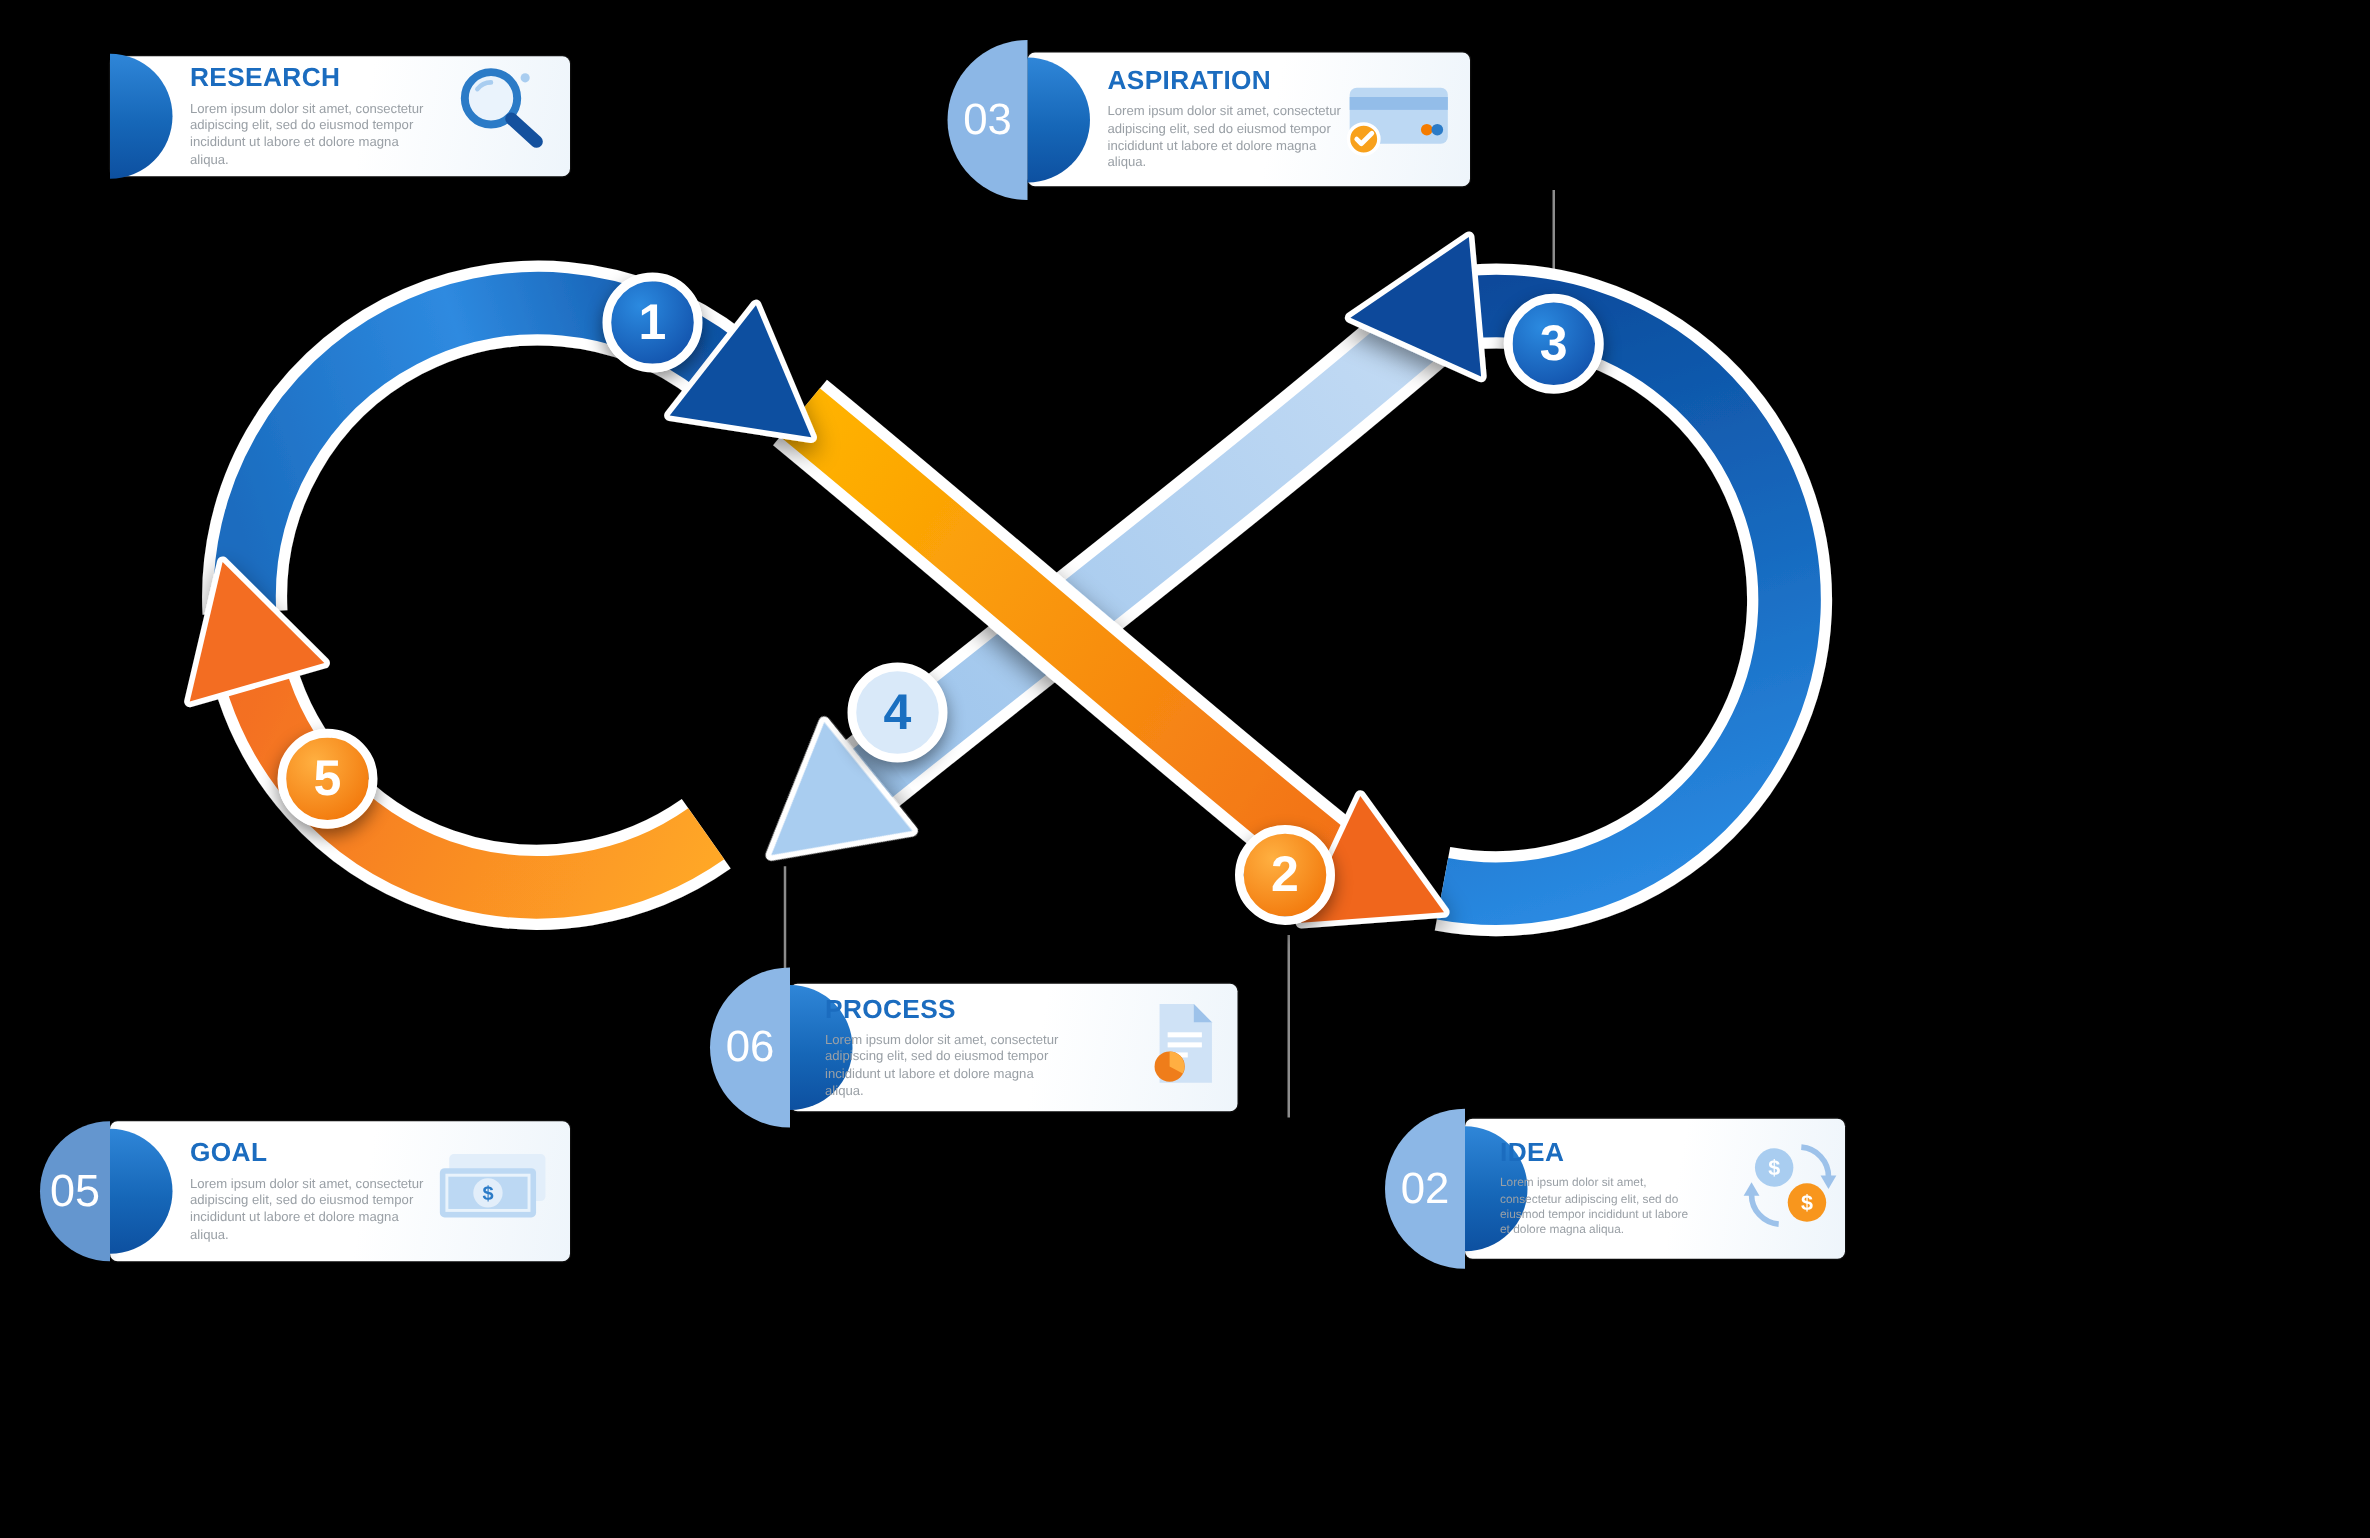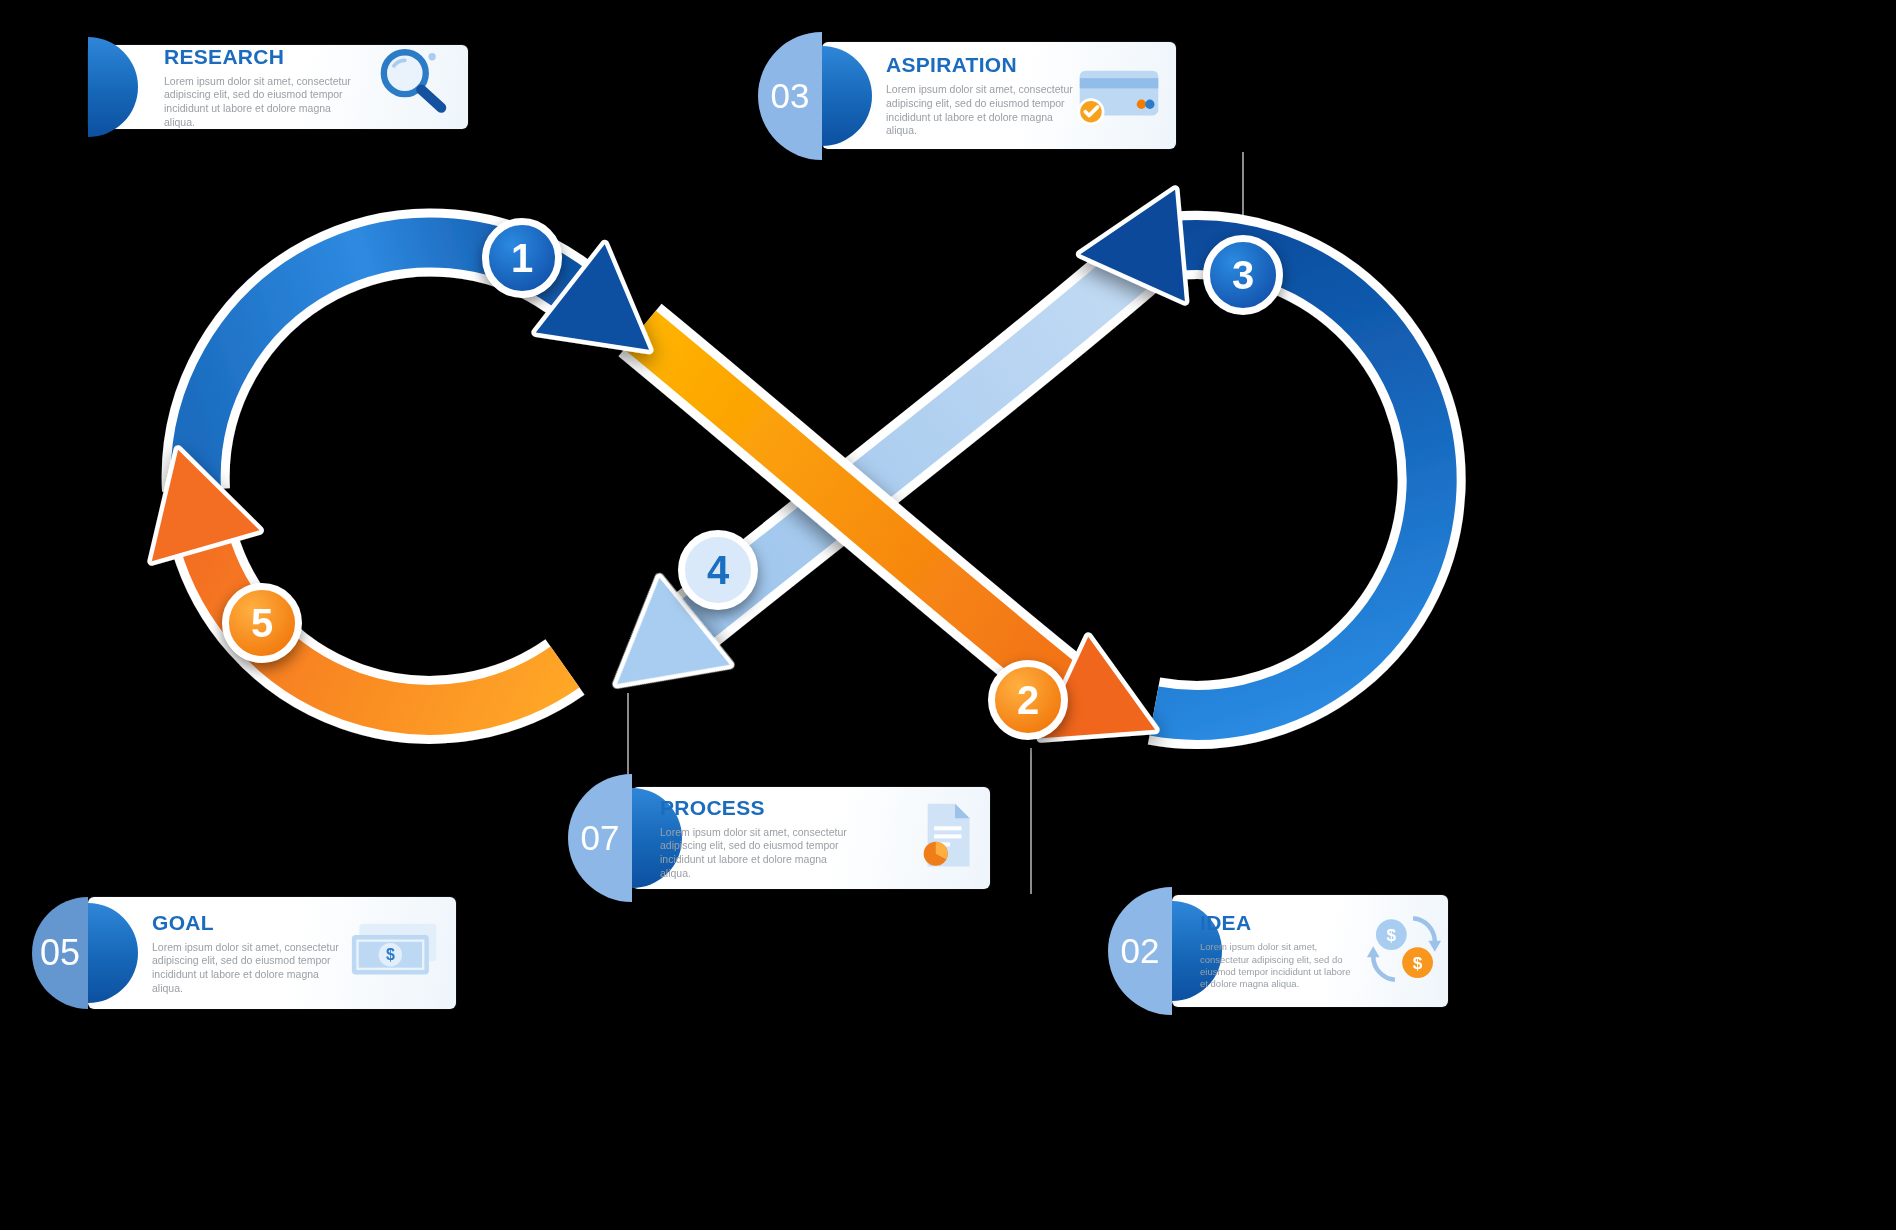--- a/index.html
+++ b/index.html
@@ -129,21 +129,21 @@
   <div class="badge blue" style="left:1203px;top:235px;">
       <span>3</span>
     </div>
   <div class="badge light" style="left:678px;top:530px;">
       <span>4</span>
     </div>
   <div class="badge orange" style="left:222px;top:583px;">
       <span>5</span>
     </div>
 
-  <div class="card research" style="left:88px;top:45px;width:368px;height:84px;padding-left:12px;">
+  <div class="card research" style="left:88px;top:45px;width:368px;height:96px;">
     <div class="edge-disc"></div>
     <div class="card-text">
       <div class="card-title">RESEARCH</div>
       <div class="card-body">Lorem ipsum dolor sit amet, consectetur adipiscing elit, sed do eiusmod tempor incididunt ut labore et dolore magna aliqua.</div>
     </div>
     <div class="card-icon">
       <svg width="82" height="82" viewBox="0 0 90 90">
         <circle cx="36" cy="32" r="23" fill="#eaf3fc" stroke="#2b7bc7" stroke-width="7"></circle>
         <path d="M 24 24 A 15 15 0 0 1 36 18" fill="none" stroke="#a9cdf0" stroke-width="4" stroke-linecap="round"></path>
         <line x1="54" y1="50" x2="76" y2="70" stroke="#14519e" stroke-width="11" stroke-linecap="round"></line>
@@ -168,21 +168,21 @@
         <circle cx="70" cy="44" r="5" fill="#f57c00"></circle>
         <circle cx="79" cy="44" r="5" fill="#2b7bc7"></circle>
         <circle cx="16" cy="52" r="13" fill="#f8a11c" stroke="#ffffff" stroke-width="3"></circle>
         <path d="M 10 52 l 4 4 l 9 -9" stroke="#ffffff" stroke-width="4" fill="none" stroke-linecap="round" stroke-linejoin="round"></path>
       </svg>
     </div>
   </div>
 
   <div class="card process" style="left:632px;top:787px;width:358px;height:102px;">
     <div class="num-disc">
-      <span>07</span>
+      <span>06</span>
     </div>
     <div class="edge-disc"></div>
     <div class="card-text">
       <div class="card-title">PROCESS</div>
       <div class="card-body">Lorem ipsum dolor sit amet, consectetur adipiscing elit, sed do eiusmod tempor incididunt ut labore et dolore magna aliqua.</div>
     </div>
     <div class="card-icon">
       <svg width="58" height="68" viewBox="0 0 72 84">
         <path d="M 12 2 H 46 L 64 20 V 80 H 12 Z" fill="#cfe2f6"></path>
         <path d="M 46 2 L 64 20 H 46 Z" fill="#9dc2ea"></path>
@@ -208,21 +208,21 @@
       <svg width="92" height="60" viewBox="0 0 98 62">
         <rect x="10" y="2" width="82" height="40" rx="4" fill="#e2eefa"></rect>
         <rect x="2" y="14" width="82" height="42" rx="4" fill="#bcd8f3"></rect>
         <rect x="8" y="20" width="70" height="30" fill="none" stroke="#e9f3fc" stroke-width="2.5"></rect>
         <circle cx="43" cy="35" r="12.5" fill="#e2eefa"></circle>
         <text x="43" y="41" text-anchor="middle" font-size="17" font-weight="bold" fill="#2b7bc7">$</text>
       </svg>
     </div>
   </div>
 
-  <div class="card idea" style="left:1172px;top:895px;width:276px;height:112px;">
+  <div class="card idea" style="left:1172px;top:895px;width:304px;height:112px;">
     <div class="num-disc">
       <span>02</span>
     </div>
     <div class="edge-disc"></div>
     <div class="card-text">
       <div class="card-title">IDEA</div>
       <div class="card-body">Lorem ipsum dolor sit amet, consectetur adipiscing elit, sed do eiusmod tempor incididunt ut labore et dolore magna aliqua.</div>
     </div>
     <div class="card-icon">
       <svg width="76" height="76" viewBox="0 0 84 84">

